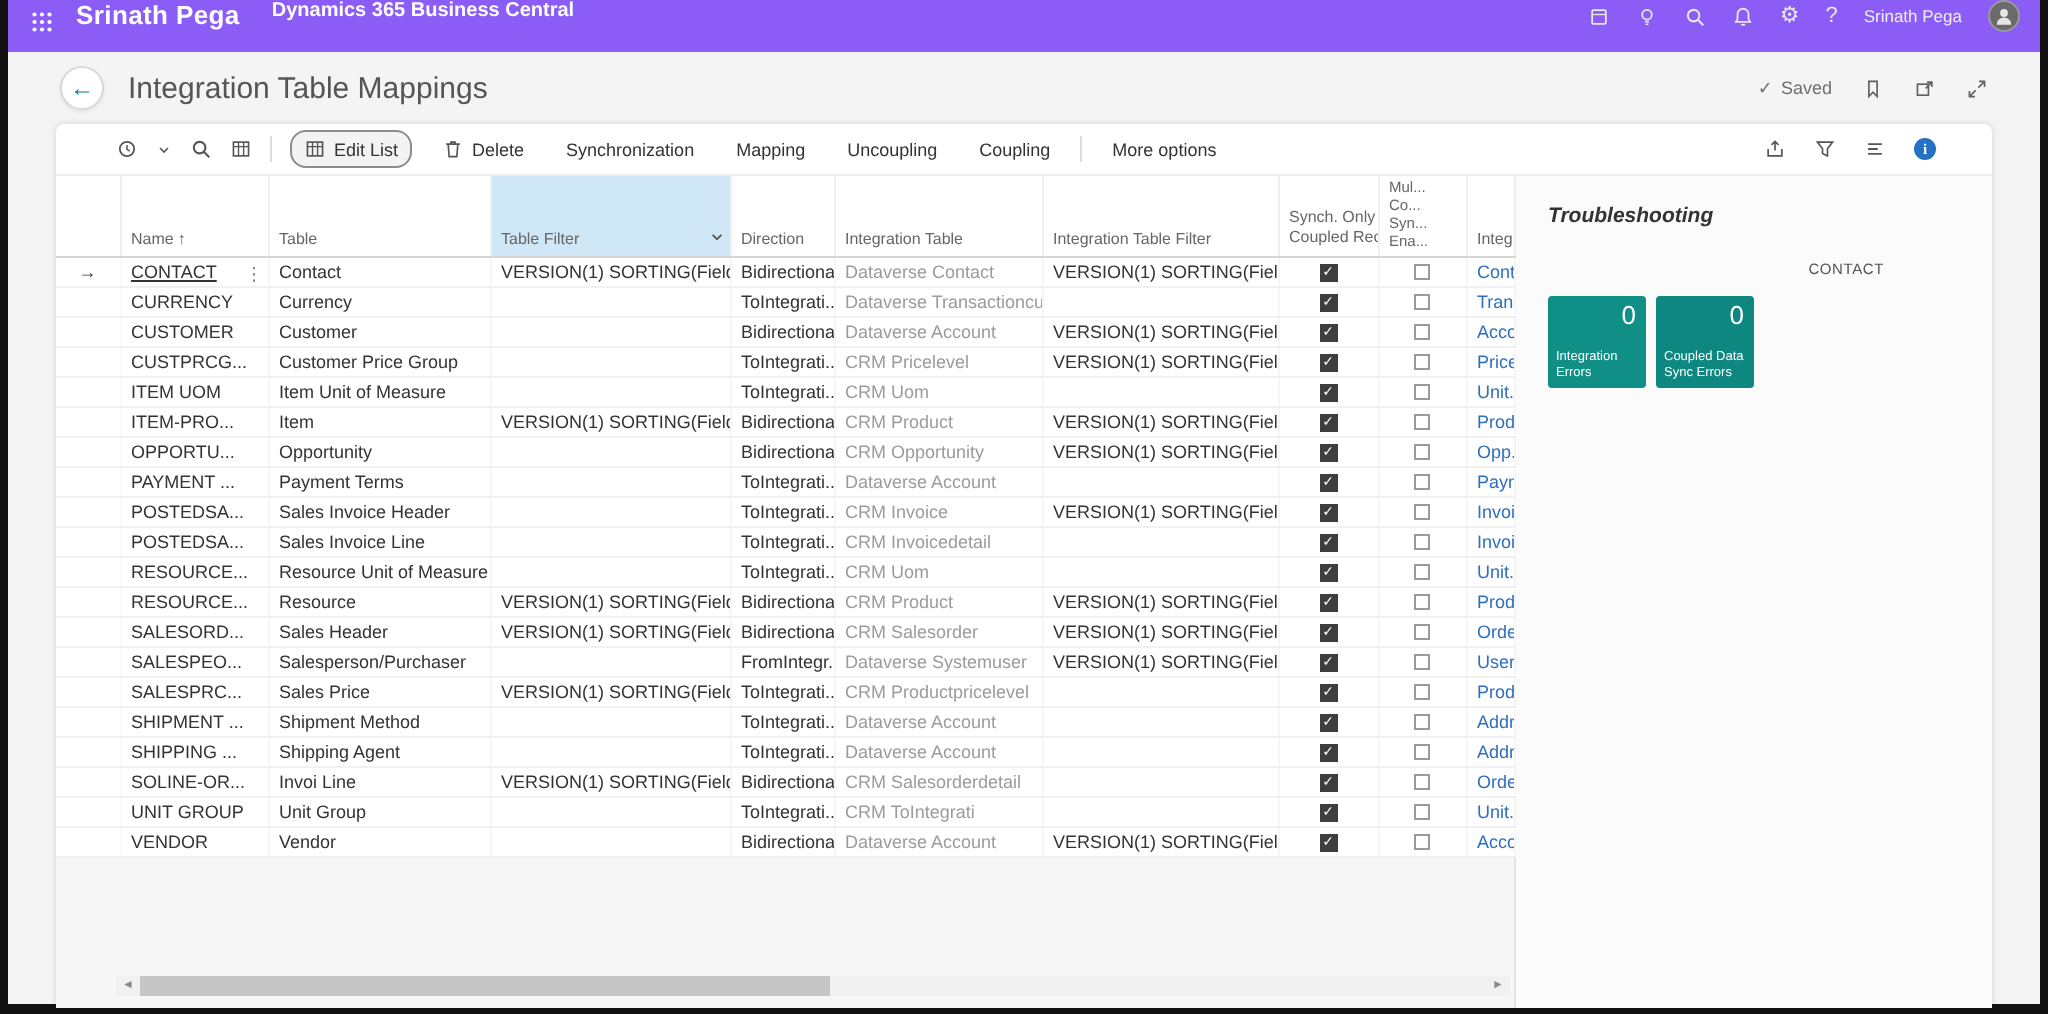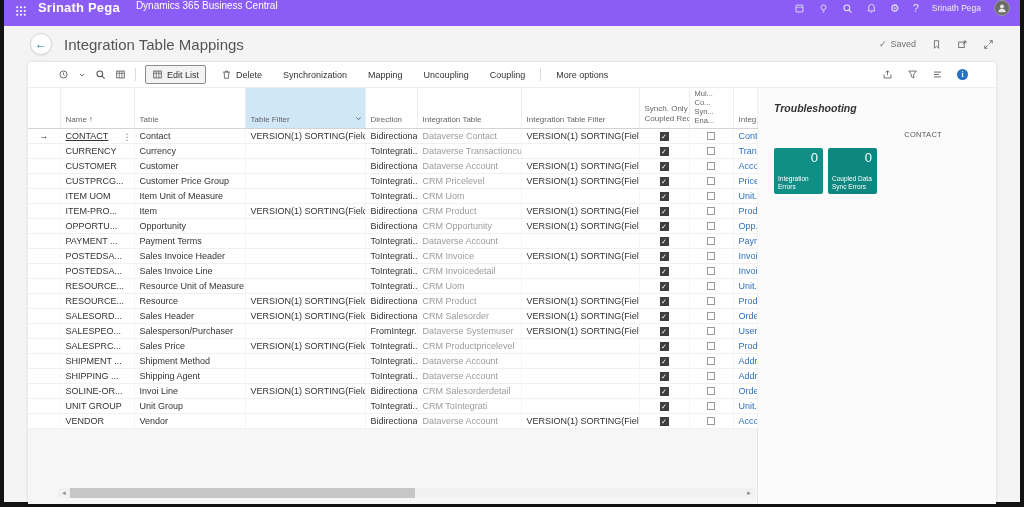--- a/index.html
+++ b/index.html
@@ -9,21 +9,21 @@
     font-family:"Liberation Sans","DejaVu Sans",sans-serif;
     color:#333; overflow:hidden;
   }
   .app { position:relative; width:1016px; height:502px; margin:0 4px; background:#f4f4f4; }
 
   
   .topbar { height:26px; background:#8b5cf6; color:#fff; display:flex; align-items:flex-start; padding:0 6px; }
   .waffle { width:22px; height:22px; display:flex; align-items:center; justify-content:center; background:transparent; border:0; color:#fff; cursor:pointer; }
   .waffle svg { width:12px; height:12px; }
   .brand { font-size:13px; font-weight:bold; margin-left:6px; letter-spacing:.2px; white-space:nowrap; }
-  .product { font-size:10px; margin-left:16px; white-space:nowrap; }
+  .product { font-size:10px; margin-left:16px; white-space:nowrap;font-weight:bold; }
   .tb-right { margin-left:auto; display:flex; align-items:center; gap:13px; padding-right:4px; }
   .tb-icon { color:#e8e8e8; display:flex; align-items:center; }
   .tb-icon svg { width:11px; height:11px; display:block; }
   .tb-glyph { font-size:11px; line-height:1; color:#e8e8e8; }
   .tb-user { font-size:8.5px; color:#eee; white-space:nowrap; }
   .avatar { width:16px; height:16px; border-radius:50%; background:#6b6b6b; display:flex; align-items:center; justify-content:center; overflow:hidden; border:1px solid #999; }
   .avatar svg { width:12px; height:12px; }
 
   
   .subheader { height:36px; display:flex; align-items:center; padding:0 26px; gap:12px; background:#f4f4f4; }
@@ -36,21 +36,21 @@
 
   
   .card { margin:0 24px; height:442px; background:#fff; border-radius:4px 4px 0 0; box-shadow:0 0 3px rgba(0,0,0,.15); display:flex; flex-direction:column; overflow:hidden; }
 
   
   .toolbar { height:26px; flex:0 0 26px; display:flex; align-items:center; padding:0 28px 0 30px; gap:9px; font-size:9px; color:#333; border-bottom:1px solid #ededed; }
   .t-icon { color:#555; display:flex; align-items:center; cursor:pointer; }
   .t-icon svg { width:11px; height:11px; }
   .t-chev svg { width:8px; height:8px; }
   .t-div { width:1px; height:13px; background:#dcdcdc; }
-  .t-btn { display:flex; align-items:center; gap:4px; padding:3px 6px; cursor:pointer; white-space:nowrap; border-radius:2px; }
+  .t-btn { display:flex; align-items:center; gap:4px; padding:3px 6px; cursor:pointer; white-space:nowrap; border-radius:8px; }
   .t-btn.emph { border:1px solid #8c8c8c; background:#f3f3f3; }
   .toolbar-right { margin-left:auto; display:flex; align-items:center; gap:14px; }
   .info-dot { width:11px; height:11px; border-radius:50%; background:#2572c4; color:#fff; font-size:7.5px; font-weight:bold; display:flex; align-items:center; justify-content:center; font-family:"Liberation Serif",serif; }
 
   
   .body-row { flex:1; display:flex; min-height:0; position:relative; }
   .grid-area { width:729px; flex:0 0 729px; display:flex; flex-direction:column; position:relative; background:#fff; }
   .grid-filler { flex:1; background:#f6f6f6; }
 
   table.grid { width:729px; border-collapse:collapse; table-layout:fixed; }

